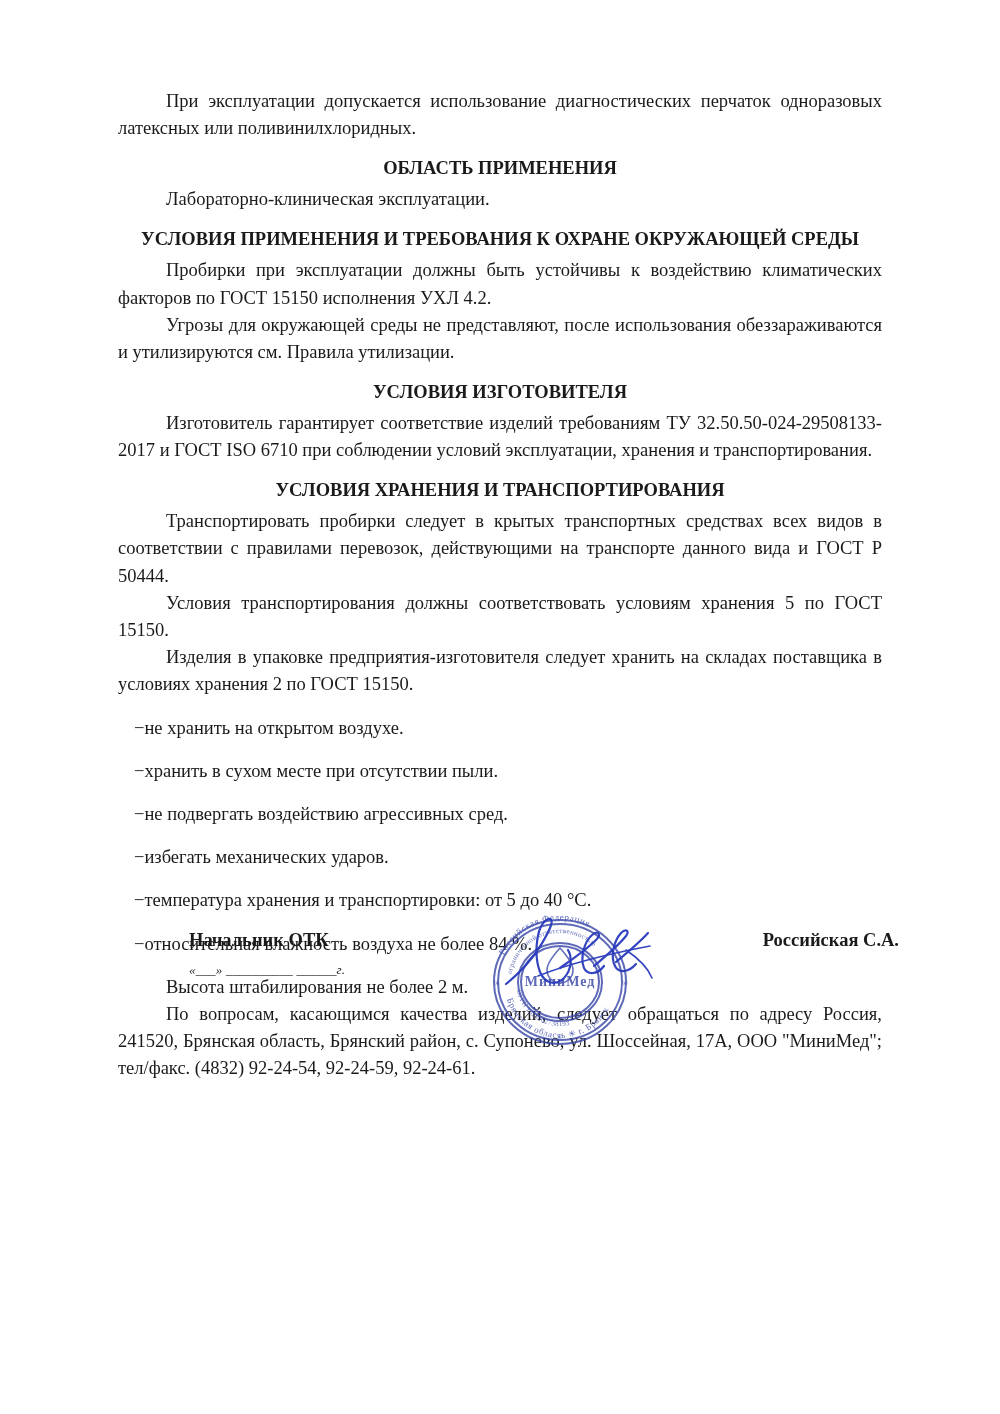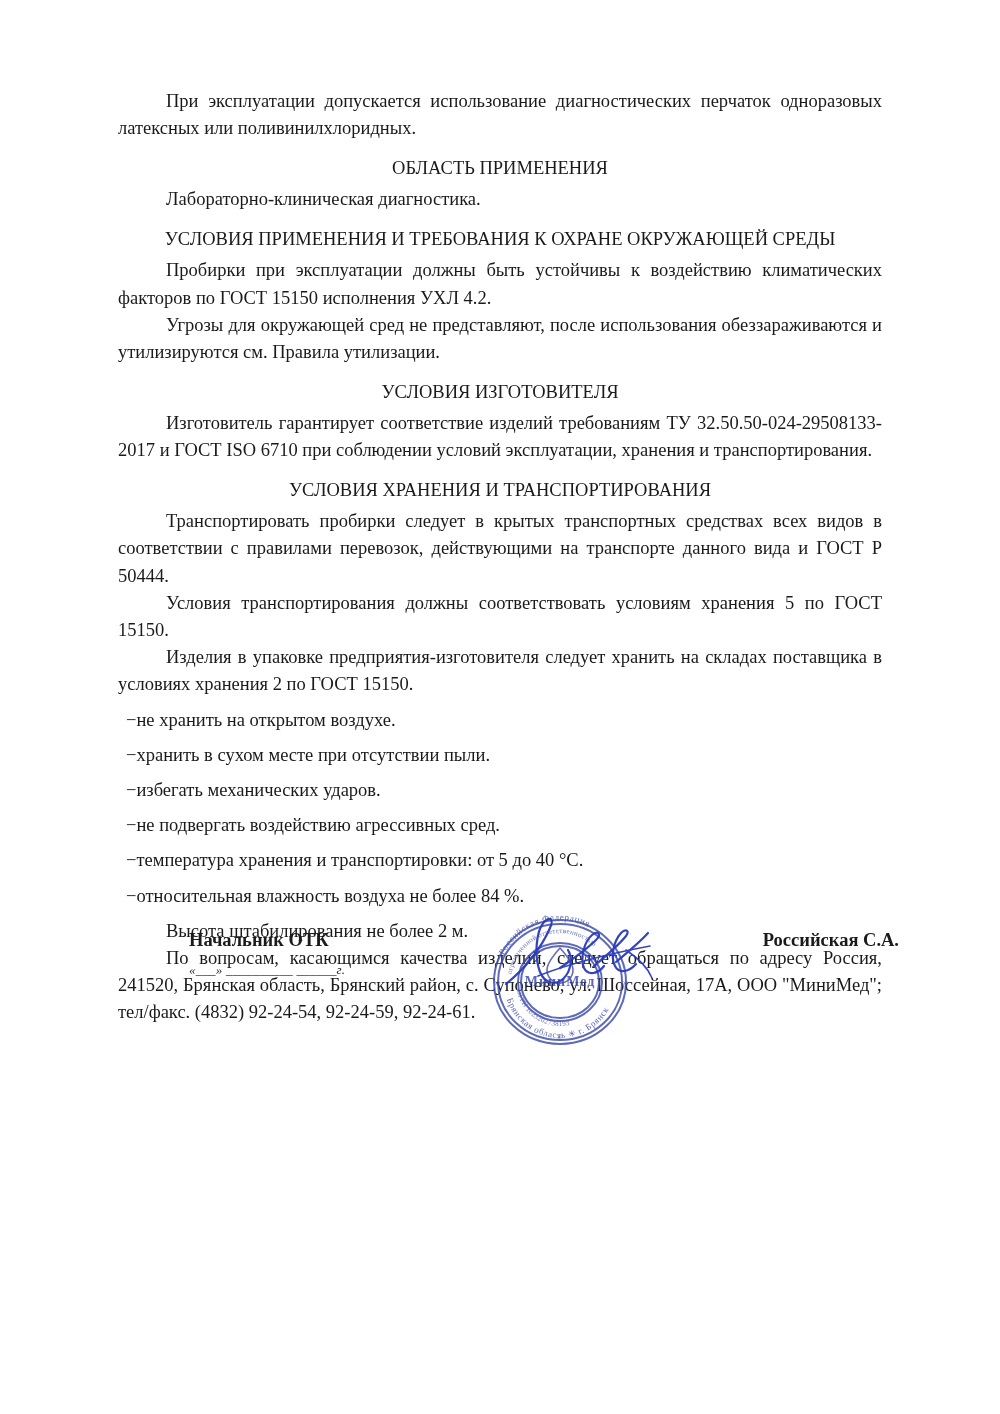--- a/index.html
+++ b/index.html
@@ -34,26 +34,26 @@
     line-height: 1.47;
     text-align: justify;
     text-justify: inter-word;
   }
   p.indent {
     text-indent: 48px;
   }
   h2 {
     margin: 14px 0 4px 0;
     font-size: 18.5px;
-    font-weight: normal;
+    font-weight: bold;
     text-align: center;
     line-height: 1.4;
   }
   .dash-line {
-    margin: 8px;
+    margin: 16px;
     font-size: 18.5px;
     line-height: 1.47;
     text-align: left;
   }
   .sig-block {
     position: absolute;
     left: 135px;
     top: 930px;
     width: 764px;
     height: 130px;
@@ -109,38 +109,38 @@
 </head>
 <body>
 
 <div class="page">
 
   <div class="content">
 
     <p class="indent">При эксплуатации допускается использование диагностических перчаток одноразовых латексных или поливинилхлоридных.</p>
 
     <h2>ОБЛАСТЬ ПРИМЕНЕНИЯ</h2>
-    <p class="indent">Лабораторно-клиническая диагностика.</p>
+    <p class="indent">Лабораторно-клиническая эксплуатации.</p>
 
     <h2>УСЛОВИЯ ПРИМЕНЕНИЯ И ТРЕБОВАНИЯ К ОХРАНЕ ОКРУЖАЮЩЕЙ СРЕДЫ</h2>
     <p class="indent">Пробирки при эксплуатации должны быть устойчивы к воздействию климатических факторов по ГОСТ 15150 исполнения УХЛ 4.2.</p>
-    <p class="indent">Угрозы для окружающей сред не представляют, после использования обеззараживаются и утилизируются см. Правила утилизации.</p>
+    <p class="indent">Угрозы для окружающей среды не представляют, после использования обеззараживаются и утилизируются см. Правила утилизации.</p>
 
     <h2>УСЛОВИЯ ИЗГОТОВИТЕЛЯ</h2>
     <p class="indent">Изготовитель гарантирует соответствие изделий требованиям ТУ 32.50.50-024-29508133-2017 и ГОСТ ISO 6710 при соблюдении условий эксплуатации, хранения и транспортирования.</p>
 
     <h2>УСЛОВИЯ ХРАНЕНИЯ И ТРАНСПОРТИРОВАНИЯ</h2>
     <p class="indent">Транспортировать пробирки следует в крытых транспортных средствах всех видов в соответствии с правилами перевозок, действующими на транспорте данного вида и ГОСТ Р 50444.</p>
     <p class="indent">Условия транспортирования должны соответствовать условиям хранения 5 по ГОСТ 15150.</p>
     <p class="indent">Изделия в упаковке предприятия-изготовителя следует хранить на складах поставщика в условиях хранения 2 по ГОСТ 15150.</p>
 
     <p class="dash-line">−не хранить на открытом воздухе.</p>
     <p class="dash-line">−хранить в сухом месте при отсутствии пыли.</p>
+    <p class="dash-line">−не подвергать воздействию агрессивных сред.</p>
     <p class="dash-line">−избегать механических ударов.</p>
-    <p class="dash-line">−не подвергать воздействию агрессивных сред.</p>
     <p class="dash-line">−температура хранения и транспортировки: от 5 до 40 °С.</p>
     <p class="dash-line">−относительная влажность воздуха не более 84 %.</p>
 
     <p class="indent">Высота штабилирования не более 2 м.</p>
     <p class="indent">По вопросам, касающимся качества изделий, следует обращаться по адресу Россия, 241520, Брянская область, Брянский район, с. Супонево, ул. Шоссейная, 17А, ООО "МиниМед"; тел/факс. (4832) 92-24-54, 92-24-59, 92-24-61.</p>
 
   </div>
 
   <div class="sig-block">
     <div class="sig-left">Начальник ОТК</div>

